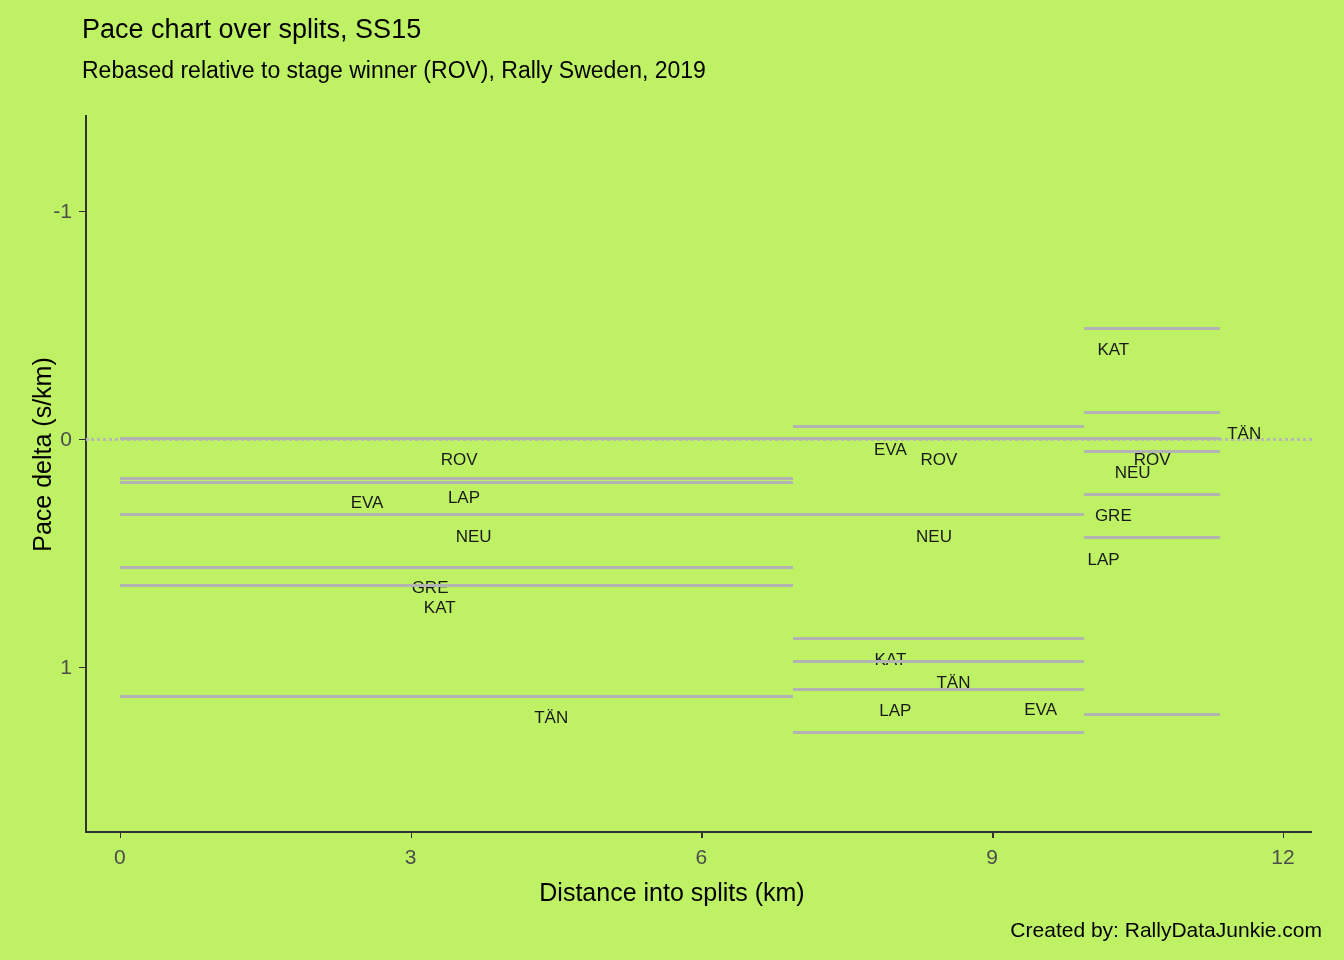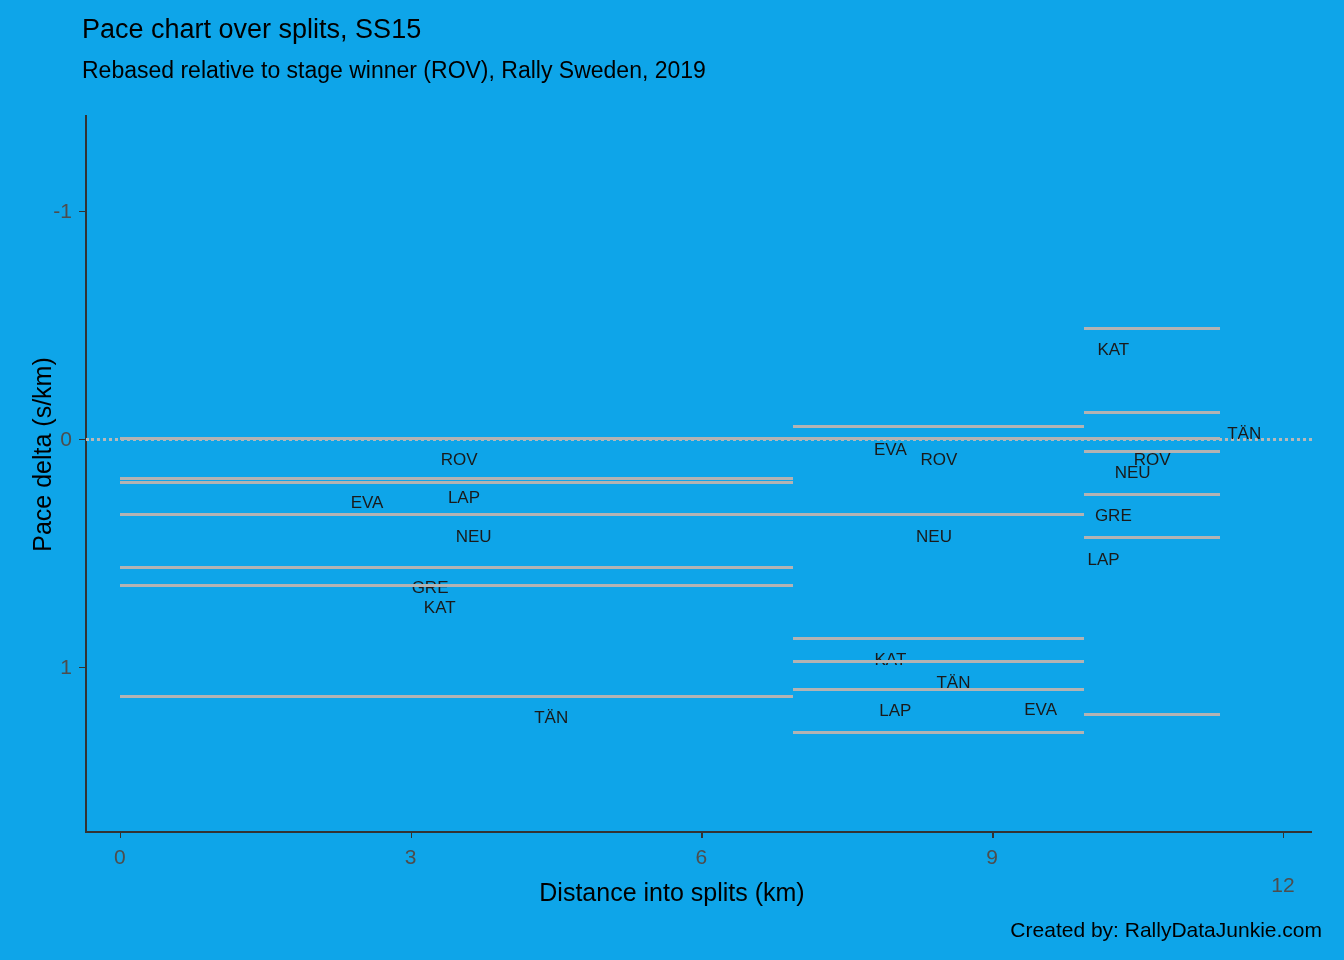--- a/index.html
+++ b/index.html
@@ -4,21 +4,21 @@
 <style>
   html, body {
     margin: 0;
     padding: 0;
     background: #ffffff;
   }
   #page {
     position: relative;
     width: 1344px;
     height: 960px;
-    background: #0ea5e9;
+    background: #bef264;
     font-family: "Liberation Sans", sans-serif;
     overflow: hidden;
   }
   #title {
     position: absolute;
     left: 82px;
     top: 14px;
     font-size: 27px;
     color: #000000;
     white-space: nowrap;
@@ -150,21 +150,21 @@
 <div id="zero-line" style="top: 437.796px;"></div>
     <div class="tick tick-x" style="left: 119.921px;"></div>
     <div class="tick-label tick-label-x" style="left: 119.921px;">0</div>
     <div class="tick tick-x" style="left: 410.672px;"></div>
     <div class="tick-label tick-label-x" style="left: 410.672px;">3</div>
     <div class="tick tick-x" style="left: 701.423px;"></div>
     <div class="tick-label tick-label-x" style="left: 701.423px;">6</div>
     <div class="tick tick-x" style="left: 992.174px;"></div>
     <div class="tick-label tick-label-x" style="left: 992.174px;">9</div>
     <div class="tick tick-x" style="left: 1282.92px;"></div>
-    <div class="tick-label tick-label-x" style="left: 1282.92px; margin-top: 28px;">12</div>
+    <div class="tick-label tick-label-x" style="left: 1282.92px;">12</div>
     <div class="tick tick-y" style="top: 210.771px;"></div>
     <div class="tick-label tick-label-y" style="top: 210.771px;">-1</div>
     <div class="tick tick-y" style="top: 438.796px;"></div>
     <div class="tick-label tick-label-y" style="top: 438.796px;">0</div>
     <div class="tick tick-y" style="top: 666.822px;"></div>
     <div class="tick-label tick-label-y" style="top: 666.822px;">1</div>
     <div class="seg" style="left: 119.921px; width: 673.573px; top: 437.296px;"></div>
     <div class="seg-label" style="left: 459.13px; top: 450.478px;">ROV</div>
     <div class="seg" style="left: 793.494px; width: 290.751px; top: 437.296px;"></div>
     <div class="seg-label" style="left: 938.87px; top: 450.478px;">ROV</div>

